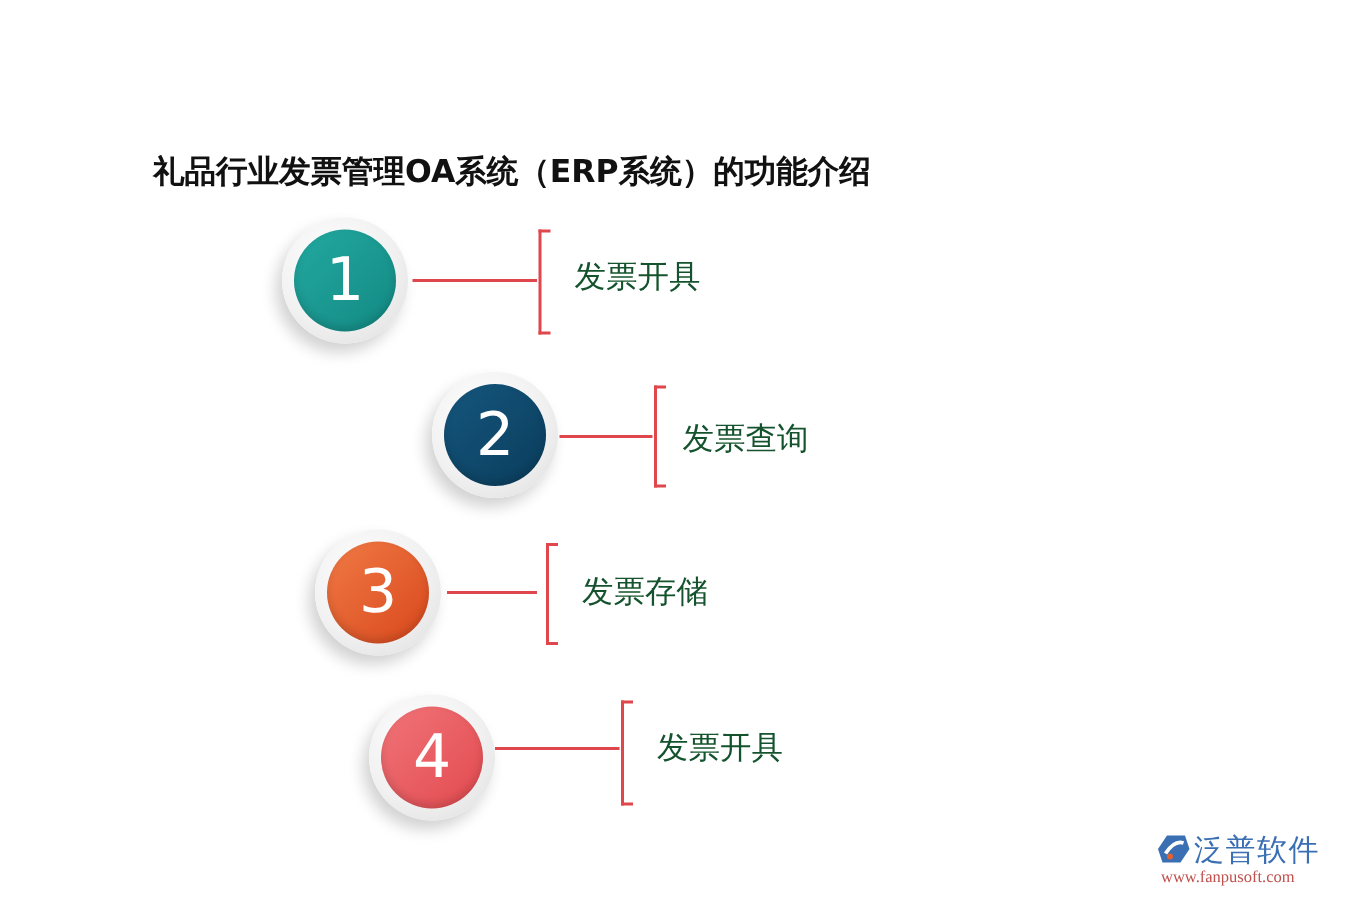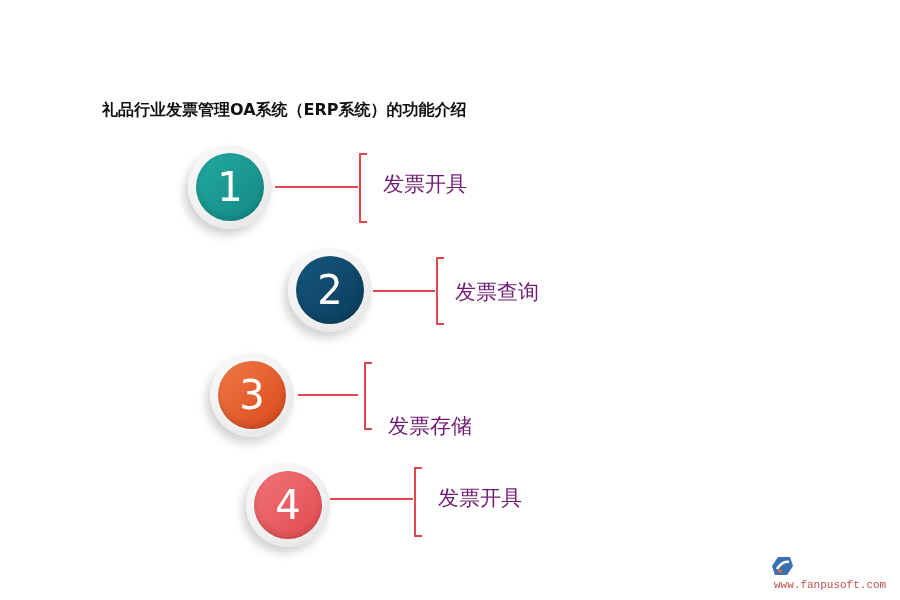--- a/index.html
+++ b/index.html
@@ -1,33 +1,33 @@
 <!DOCTYPE html>
 <html><head>
   <meta charset="utf-8">
   <style>
     html, body { margin:0; padding:0; }
     body { width:900px; height:600px; background:#ffffff; position:relative; overflow:hidden;
            font-family:"DejaVu Sans", "Liberation Sans", sans-serif; }
-    .title { position:absolute; left:102px; top:100px; font-size:16px; font-weight:bold; color:#111; letter-spacing:0px; white-space:nowrap; }
+    .title { position:absolute; left:102px; top:100px; font-size:21px; font-weight:bold; color:#111; letter-spacing:0px; white-space:nowrap; }
     .item { position:absolute; left:0; top:0; width:900px; height:0; }
     .outer { position:absolute; border-radius:50%; width:84px; height:84px;
              background:radial-gradient(circle at 40% 35%, #ffffff 0%, #f1f1f1 55%, #dcdcdc 100%);
              box-shadow: -4px 6px 10px rgba(0,0,0,0.18); }
     .inner { position:absolute; left:8px; top:8px; width:68px; height:68px; border-radius:50%;
              display:flex; align-items:center; justify-content:center;
              color:#fff; font-size:40px; font-family:"DejaVu Sans", sans-serif; font-weight:normal;
              box-shadow: inset 0 -3px 6px rgba(0,0,0,0.15); }
     .line { position:absolute; height:2px; background:#e0474c; }
     .bracket { position:absolute; width:6px; border:2px solid #e0474c; border-right:none; }
-    .label { position:absolute; font-size:21px; color:#701a75; white-space:nowrap; }
+    .label { position:absolute; font-size:21px; color:#14532d; white-space:nowrap; }
     .logo { position:absolute; left:772px; top:553px; width:122px; height:42px; }
     .logo-mark { position:absolute; left:0; top:3px; width:22px; height:20px; }
     .logo-text { position:absolute; left:24px; top:0px; font-size:20px; color:#3b6fb3; letter-spacing:1px; white-space:nowrap; }
-    .logo-url { position:absolute; left:2px; top:26px; font-size:11px; color:#c0504d; font-family:Liberation Mono, monospace; white-space:nowrap; }
+    .logo-url { position:absolute; left:2px; top:26px; font-size:11px; color:#c0504d; font-family:Liberation Serif, serif; white-space:nowrap; }
   </style>
 </head>
 <body>
 
 <div class="title">礼品行业发票管理OA系统（ERP系统）的功能介绍</div>
 
 <div class="item">
   <div class="outer" style="left:188px; top:145px;">
     <div class="inner" style="background:linear-gradient(135deg,#22a89f 0%,#138a84 100%);">1</div>
   </div>
@@ -44,32 +44,33 @@
   <div class="bracket" style="left:436px; top:257px; height:64px;"></div>
   <div class="label" style="left:455px; top:278px;text-align:right;">发票查询</div>
 </div>
 
 <div class="item">
   <div class="outer" style="left:210px; top:353px;">
     <div class="inner" style="background:linear-gradient(135deg,#f07a45 0%,#d9481c 100%);">3</div>
   </div>
   <div class="line" style="left:298px; top:394px; width:60px;"></div>
   <div class="bracket" style="left:364px; top:362px; height:64px;"></div>
-  <div class="label" style="left:388px; top:380px;margin-top:32px;">发票存储</div>
+  <div class="label" style="left:388px; top:380px;">发票存储</div>
 </div>
 
 <div class="item">
   <div class="outer" style="left:246px; top:463px;">
     <div class="inner" style="background:linear-gradient(135deg,#f07478 0%,#e24a4f 100%);">4</div>
   </div>
   <div class="line" style="left:330px; top:498px; width:83px;"></div>
   <div class="bracket" style="left:414px; top:467px; height:66px;"></div>
   <div class="label" style="left:438px; top:484px;">发票开具</div>
 </div>
 
 <div class="logo">
   <svg class="logo-mark" viewBox="0 0 22 20">
     <polygon points="6,1 18,1 21,10 15,19 3,19 0,10" fill="#3b6fb3"></polygon>
     <path d="M5,13 Q11,4 17,6" stroke="#ffffff" stroke-width="2.5" fill="none"></path>
     <circle cx="8" cy="15" r="2" fill="#e8602c"></circle>
   </svg>
+  <div class="logo-text">泛普软件</div>
   <div class="logo-url">www.fanpusoft.com</div>
 </div>
 
 </body></html>

